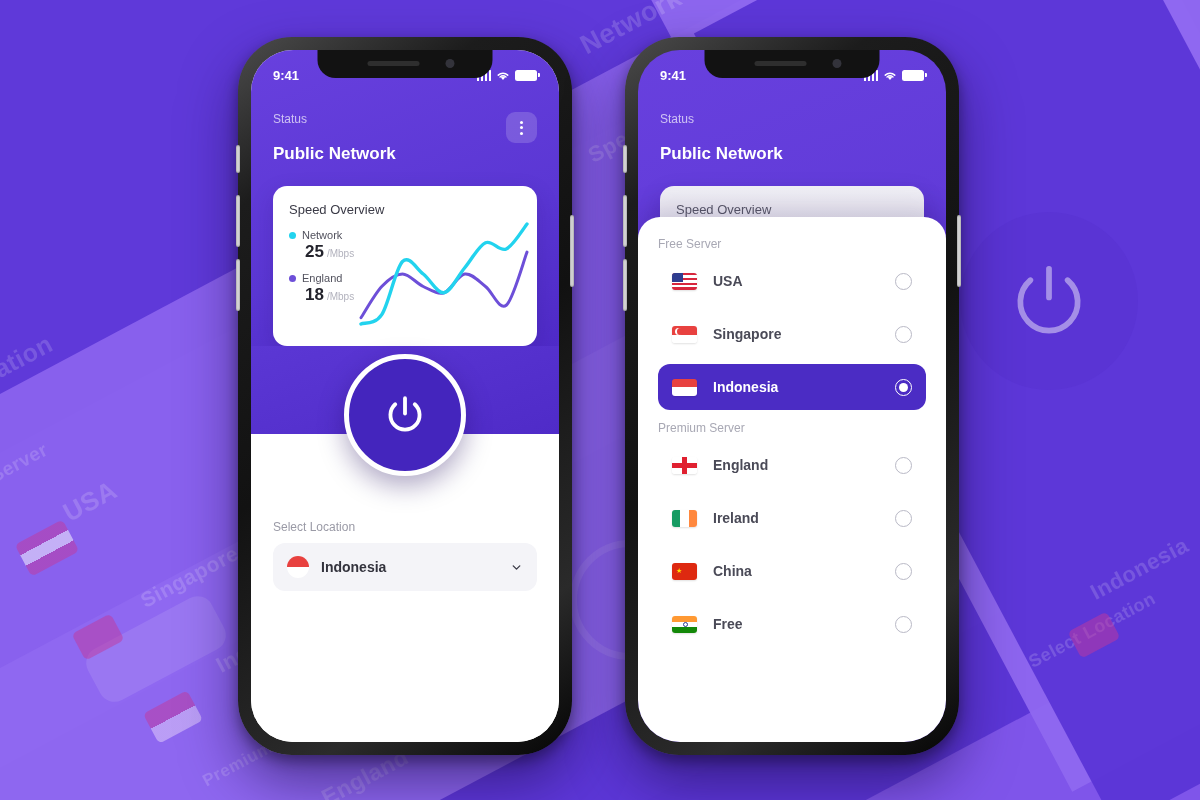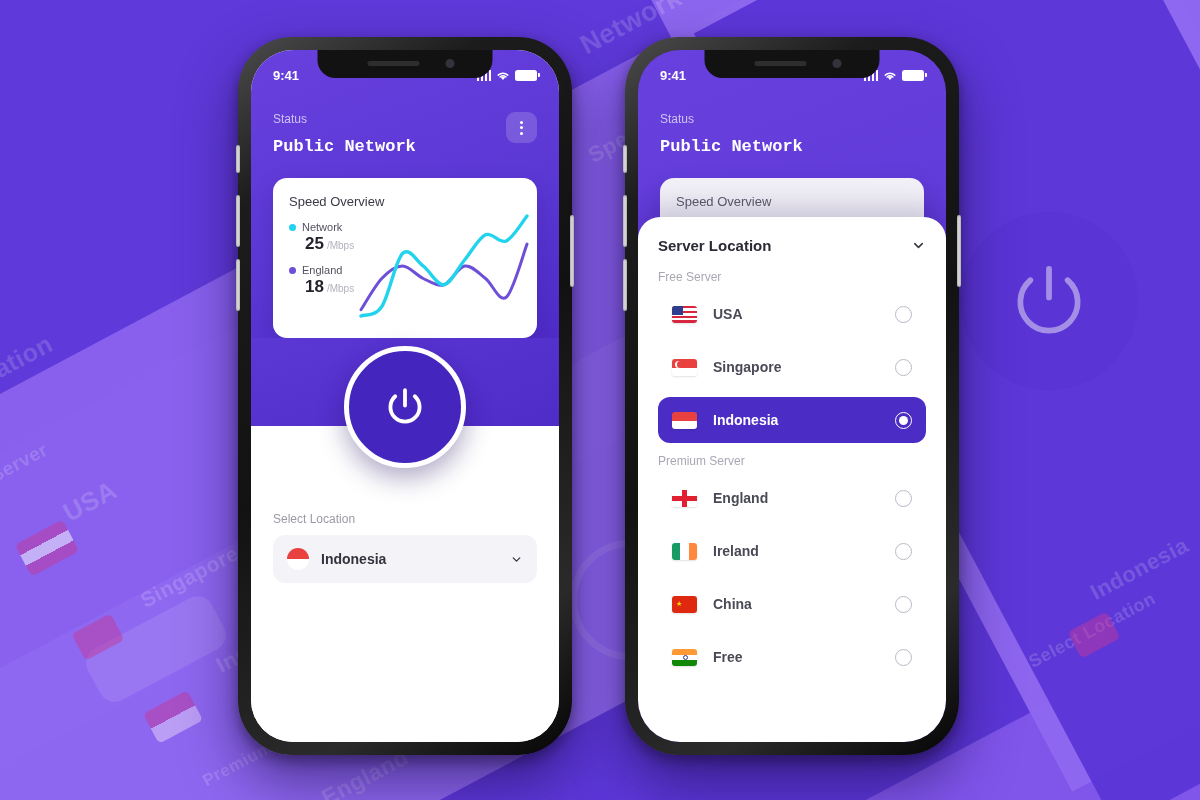--- a/index.html
+++ b/index.html
@@ -120,22 +120,22 @@
   }
   .batt::after {
     content: ""; position: absolute; right: -3px; top: 3.5px;
     width: 2px; height: 4px; border-radius: 0 1px 1px 0; background: #fff;
   }
 
   .statusrow {
     padding: 18px 0 0; display: flex;
     align-items: flex-start; justify-content: space-between;
   }
-  .st-label { color: rgba(255,255,255,.68); font-size: 12px; margin-bottom: 11px; }
-  .st-value { color: #fff; font-size: 17px; font-weight: 700; font-family: Liberation Mono, monospace; }
+  .st-label { color: rgba(255,255,255,.68); font-size: 12px; margin-bottom: 18px; }
+  .st-value { color: #fff; font-size: 17px; font-weight: 700; }
   .menu-btn {
     width: 31px; height: 31px; border-radius: 9px;
     background: rgba(255,255,255,.17);
     display: flex; flex-direction: column; align-items: center;
     justify-content: center; gap: 2.5px; cursor: pointer;
   }
   .menu-btn span { width: 3px; height: 3px; border-radius: 50%; background: #fff; }
 
   .speed-card {
     margin: 22px 0 0; background: #fff; border-radius: 14px;
@@ -406,26 +406,20 @@
           <div class="st-value">Public Network</div>
         </div>
       </div>
 
       <div class="dim-card">
         <div class="dim-title">Speed Overview</div>
       </div>
     </div>
 
     <div class="sheet">
-      <div class="sheet-head">
-        <span class="sheet-title">Server Location</span>
-        <svg width="15" height="15" viewBox="0 0 24 24" fill="none" stroke="#33333d" stroke-width="2.4" stroke-linecap="round" stroke-linejoin="round">
-          <polyline points="6 9 12 15 18 9"></polyline>
-        </svg>
-      </div>
       <div id="server-groups">
           <div class="group-label">Free Server</div>
           <div class="srv-row">
             <span class="srv-flag">
               <span style="position:absolute;inset:0;background:repeating-linear-gradient(#d7263d 0 2.4px,#fff 2.4px 4.8px)"></span>
               <span style="position:absolute;left:0;top:0;width:11px;height:9px;background:#2f3d8f"></span>
             </span>
             <span class="srv-name">USA</span>
             <span class="radio"></span>
           </div>

